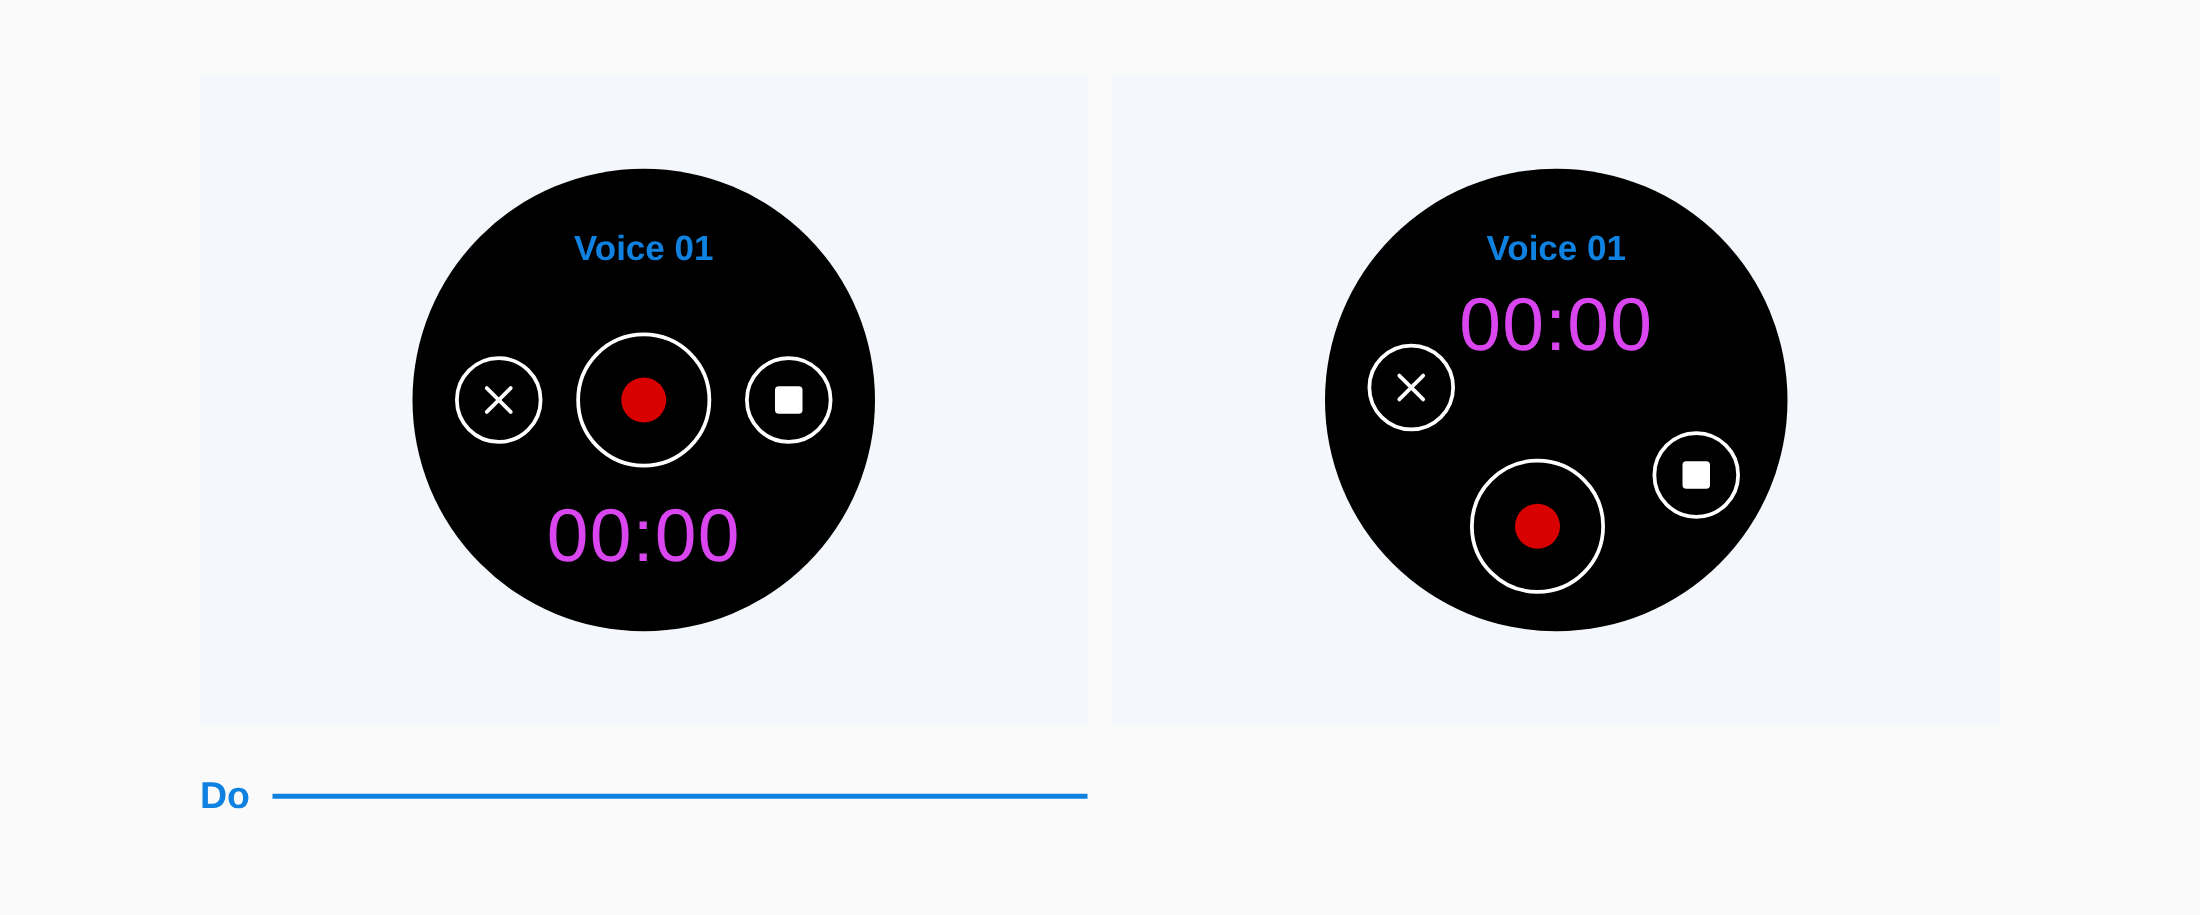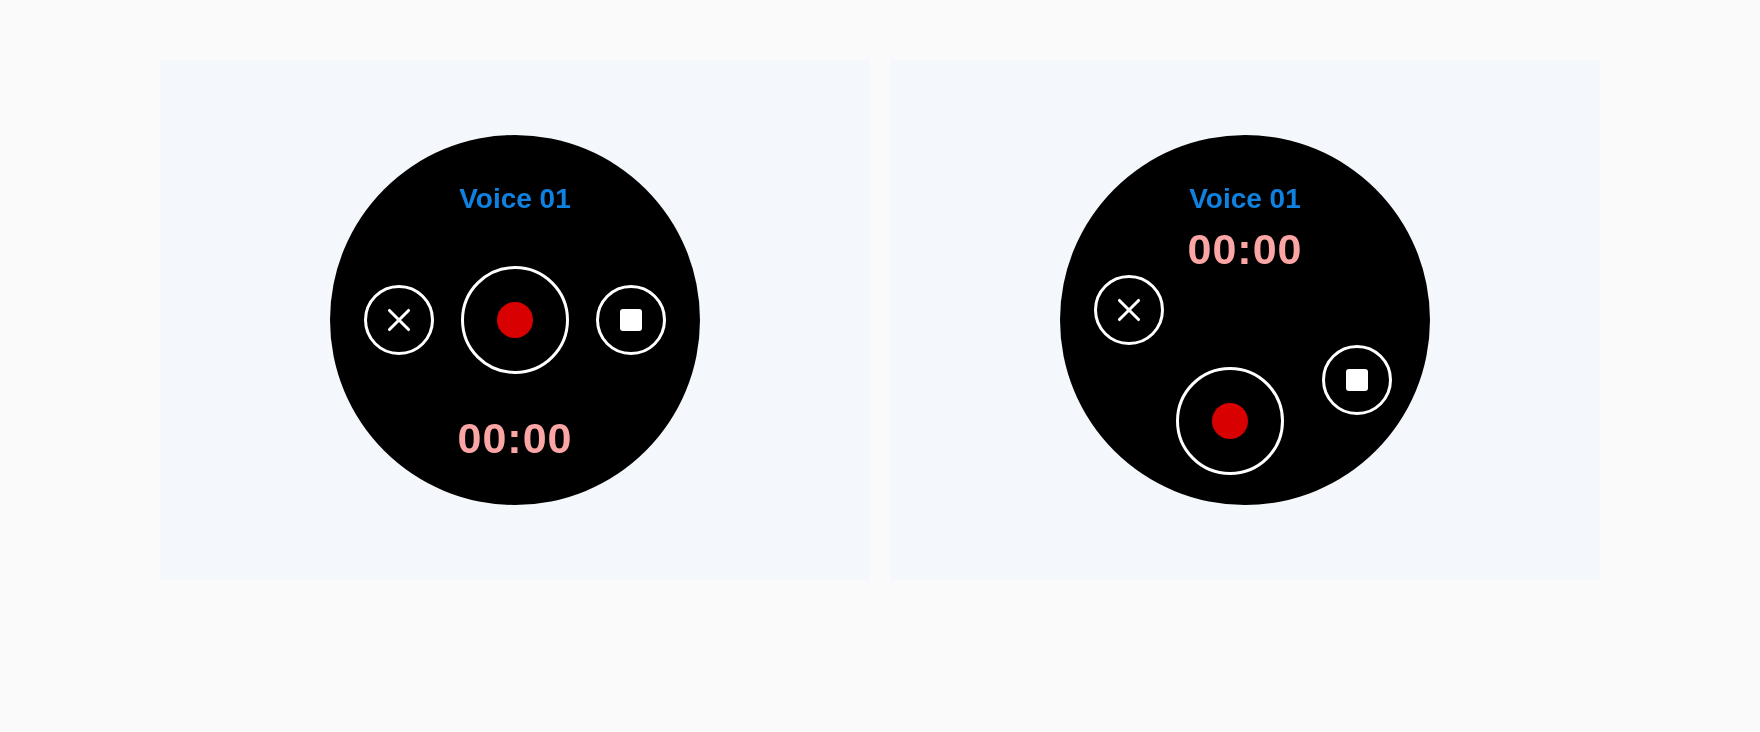--- a/index.html
+++ b/index.html
@@ -44,23 +44,23 @@
     color: #0f81e0;
     font-size: 28px;
     font-weight: 700;
     position: absolute;
     left: 50%;
     transform: translateX(-50%);
     top: 48px;
     white-space: nowrap;
   }
   .timer {
-    color: #fca5a5;
-    font-size: 43px;
-    font-weight: 700;
+    color: #d946ef;
+    font-size: 60px;
+    font-weight: 400;
     position: absolute;
     left: 50%;
     transform: translateX(-50%);
     white-space: nowrap;
     letter-spacing: 1px;
   }
   
   .do .timer {
     bottom: 42px;
   }
@@ -179,20 +179,24 @@
         <div class="btn btn-record">
           <span class="record-dot"></span>
         </div>
         <div class="btn btn-stop">
           <span class="stop-square"></span>
         </div>
 
         <div class="timer">00:00</div>
       </div>
     </div>
+    <div class="caption-row">
+      <span class="caption-label caption-do">Do</span>
+      <span class="caption-line line-do"></span>
+    </div>
   </div>
 
   <div class="panel">
     <div class="mock-container">
       <div class="watch-face dont">
         <div class="title">Voice 01</div>
         <div class="timer">00:00</div>
 
         <div class="btn btn-cancel">
           <span class="x-icon"></span>

